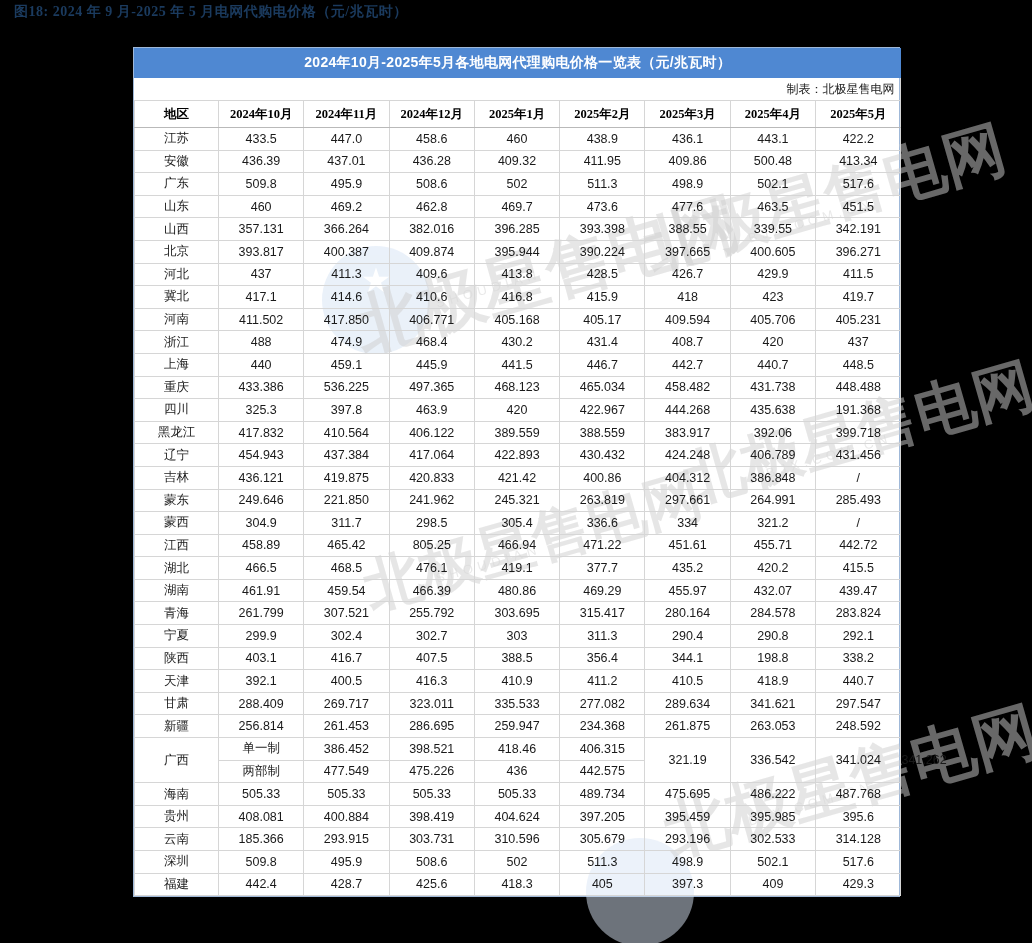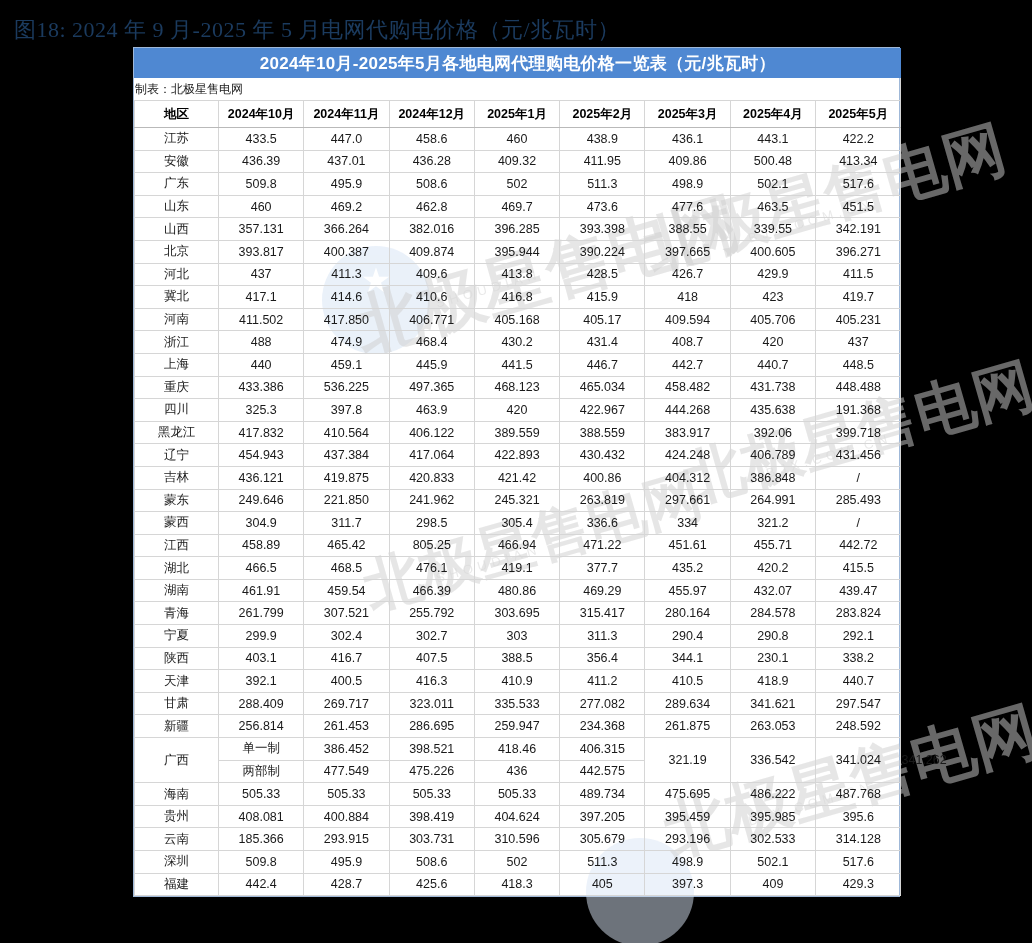--- a/index.html
+++ b/index.html
@@ -5,24 +5,24 @@
   html,body{margin:0;padding:0;}
   body{
     width:1032px;height:943px;
     background:#000000;
     font-family:"Liberation Serif","DejaVu Serif",serif;
     overflow:hidden;
     position:relative;
   }
   #figure-title{
     position:absolute;
-    left:14px; top:15px;
+    left:14px; top:3px;
     font-family:"Liberation Serif","DejaVu Serif",serif;
-    font-size:22px;
-    font-weight:normal;
+    font-size:14px;
+    font-weight:bold;
     color:#1b3b5f;
     letter-spacing:0.5px;
     white-space:nowrap;
   }
   #table-wrap{
     position:absolute;
     left:133px; top:47px;
     width:767px;
     background:#ffffff;
     border:1px solid #9fb8d8;
@@ -91,41 +91,42 @@
     vertical-align:middle;
     font-family:"Liberation Sans","DejaVu Sans",sans-serif;
     font-size:12.5px;
     color:#1a1a1a;
     background:transparent;
   }
   tr.banner td{
     background:#4f88d2;
     color:#ffffff;
     font-weight:bold;
-    font-size:17px;
+    font-size:14px;
     height:28px;
     border:1px solid #4f88d2;
     letter-spacing:.3px;
   }
   tr.credit td{
-    text-align:left;
+    text-align:right;
     font-size:12px;
     color:#222222;
     height:22px;
     padding-right:6px;
     border-left-color:#ffffff;
     border-right-color:#d6d6d6;
   }
   tr.colhead td{
     font-weight:bold;
     font-size:12.5px;
     height:26px;
     color:#000000;
     border-top:1px solid #b9b9b9;
     border-bottom:1px solid #b9b9b9;
+    font-family:Liberation Serif, serif;
   }
   td.region{ font-size:12.5px; }
   td.sub-region{ font-size:12px; }
   td.region-group{ font-size:12.5px; width:40px; }
   .col-region{width:84px;}
   .col-m{width:85.3px;}
 </style>
 </head>
 <body>
 
@@ -430,21 +431,21 @@
           <td>292.1</td>
         </tr>
         <tr>
           <td class="region">陕西</td>
           <td>403.1</td>
           <td>416.7</td>
           <td>407.5</td>
           <td>388.5</td>
           <td>356.4</td>
           <td>344.1</td>
-          <td>230.1</td>
+          <td>198.8</td>
           <td>338.2</td>
         </tr>
         <tr>
           <td class="region">天津</td>
           <td>392.1</td>
           <td>400.5</td>
           <td>416.3</td>
           <td>410.9</td>
           <td>411.2</td>
           <td>410.5</td>

